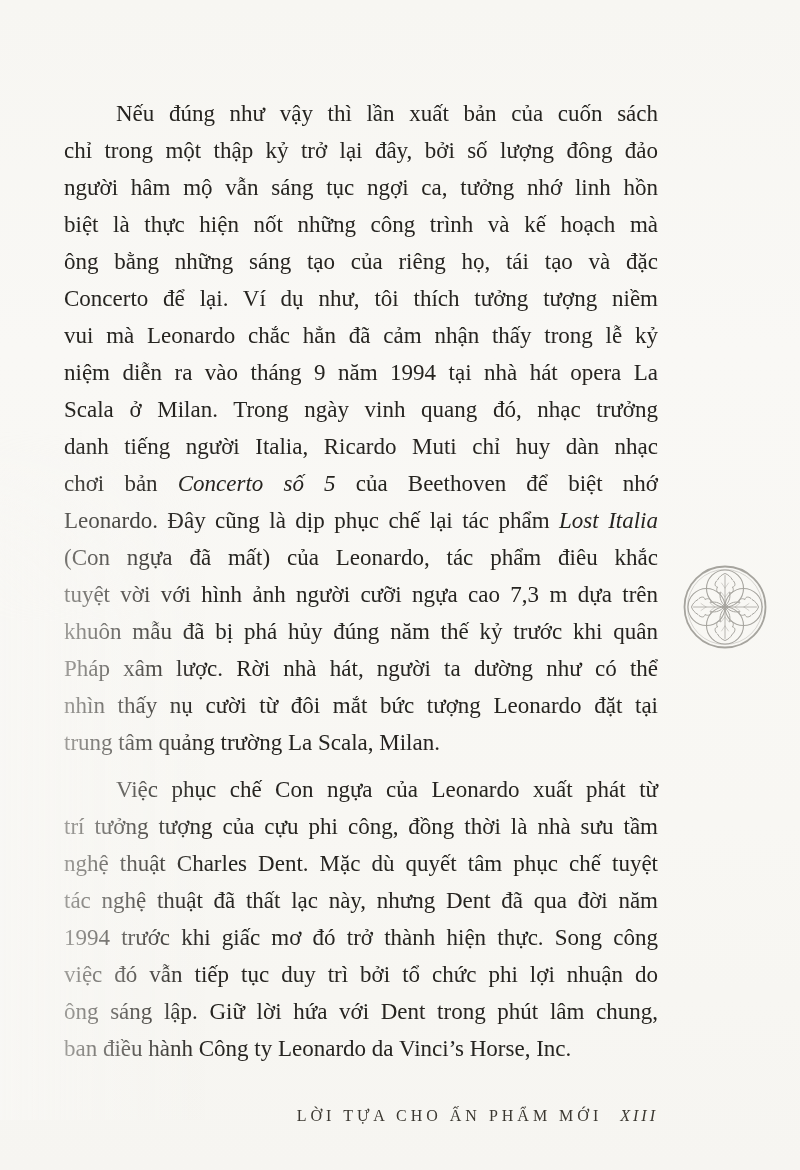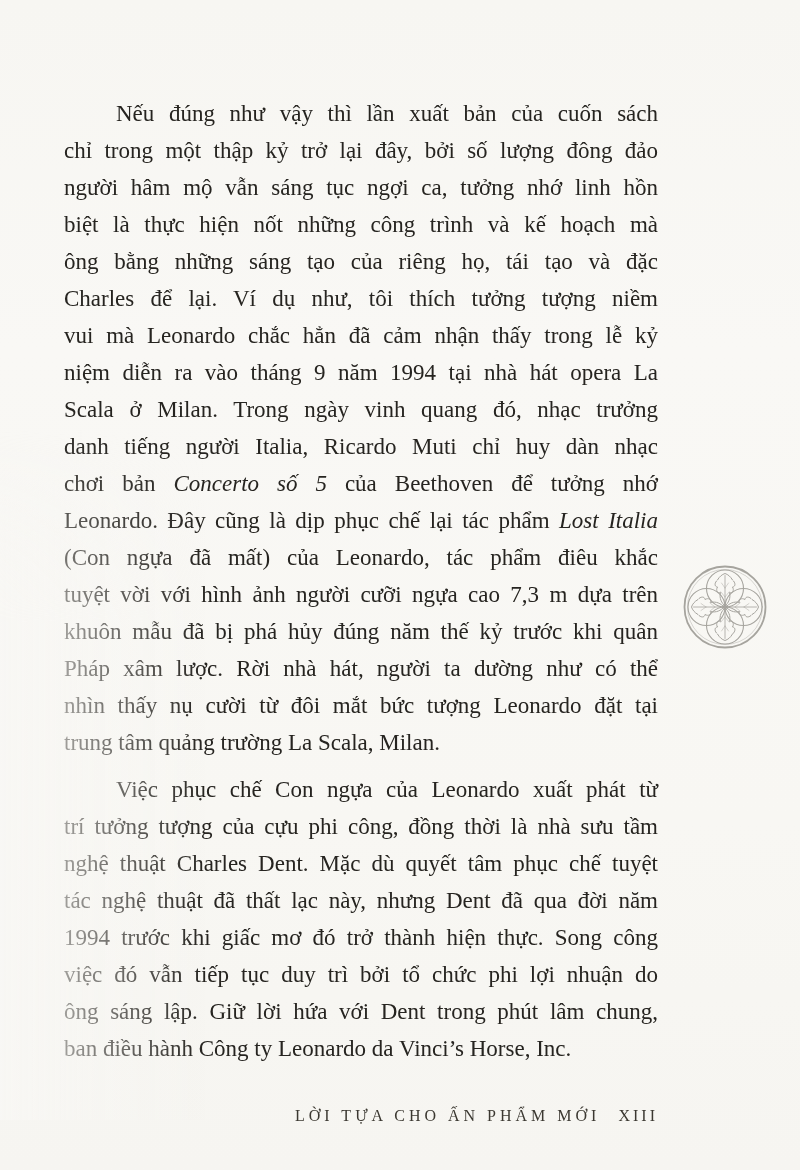--- a/index.html
+++ b/index.html
@@ -29,21 +29,21 @@
   .line.first{padding-left:52px;}
   .line.last{text-align-last:left;}
   .italic{font-style:italic;}
   .footer{
     position:absolute;left:64px;top:1104px;width:594px;
     text-align:right;
     font-size:16px;line-height:24px;
     letter-spacing:4px;
     color:#3b3831;
   }
-  .footer .page-number{margin-left:18px;letter-spacing:3px;}
+  .footer .page-number{margin-left:18px;letter-spacing:3px;font-style:italic;}
   .ornament{
     position:absolute;left:681px;top:563px;width:88px;height:88px;
     opacity:0.85;
   }
   .gutter-fade{
     position:absolute;left:0;top:430px;width:205px;height:690px;
     background:linear-gradient(90deg,
       rgba(248,247,244,0.88) 0%,
       rgba(248,247,244,0.45) 45%,
       rgba(248,247,244,0) 100%);
@@ -57,26 +57,26 @@
 
 <div class="page">
 
   <div class="text-block">
       <div class="paragraph">
         <div class="line first"><span>Nếu đúng như vậy thì lần xuất bản của cuốn sách</span></div>
         <div class="line"><span>chỉ trong một thập kỷ trở lại đây, bởi số lượng đông đảo</span></div>
         <div class="line"><span>người hâm mộ vẫn sáng tục ngợi ca, tưởng nhớ linh hồn</span></div>
         <div class="line"><span>biệt là thực hiện nốt những công trình và kế hoạch mà</span></div>
         <div class="line"><span>ông bằng những sáng tạo của riêng họ, tái tạo và đặc</span></div>
-        <div class="line"><span>Charles để lại. Ví dụ như, tôi thích tưởng tượng niềm</span></div>
+        <div class="line"><span>Concerto để lại. Ví dụ như, tôi thích tưởng tượng niềm</span></div>
         <div class="line"><span>vui mà Leonardo chắc hẳn đã cảm nhận thấy trong lễ kỷ</span></div>
         <div class="line"><span>niệm diễn ra vào tháng 9 năm 1994 tại nhà hát opera La</span></div>
         <div class="line"><span>Scala ở Milan. Trong ngày vinh quang đó, nhạc trưởng</span></div>
         <div class="line"><span>danh tiếng người Italia, Ricardo Muti chỉ huy dàn nhạc</span></div>
-        <div class="line"><span>chơi bản </span><span class="italic">Concerto số 5</span><span> của Beethoven để tưởng nhớ</span></div>
+        <div class="line"><span>chơi bản </span><span class="italic">Concerto số 5</span><span> của Beethoven để biệt nhớ</span></div>
         <div class="line"><span>Leonardo. Đây cũng là dịp phục chế lại tác phẩm </span><span class="italic">Lost Italia</span></div>
         <div class="line"><span>(Con ngựa đã mất) của Leonardo, tác phẩm điêu khắc</span></div>
         <div class="line"><span>tuyệt vời với hình ảnh người cưỡi ngựa cao 7,3 m dựa trên</span></div>
         <div class="line"><span>khuôn mẫu đã bị phá hủy đúng năm thế kỷ trước khi quân</span></div>
         <div class="line"><span>Pháp xâm lược. Rời nhà hát, người ta dường như có thể</span></div>
         <div class="line"><span>nhìn thấy nụ cười từ đôi mắt bức tượng Leonardo đặt tại</span></div>
         <div class="line last"><span>trung tâm quảng trường La Scala, Milan.</span></div>
       </div>
       <div class="paragraph">
         <div class="line first"><span>Việc phục chế Con ngựa của Leonardo xuất phát từ</span></div>

